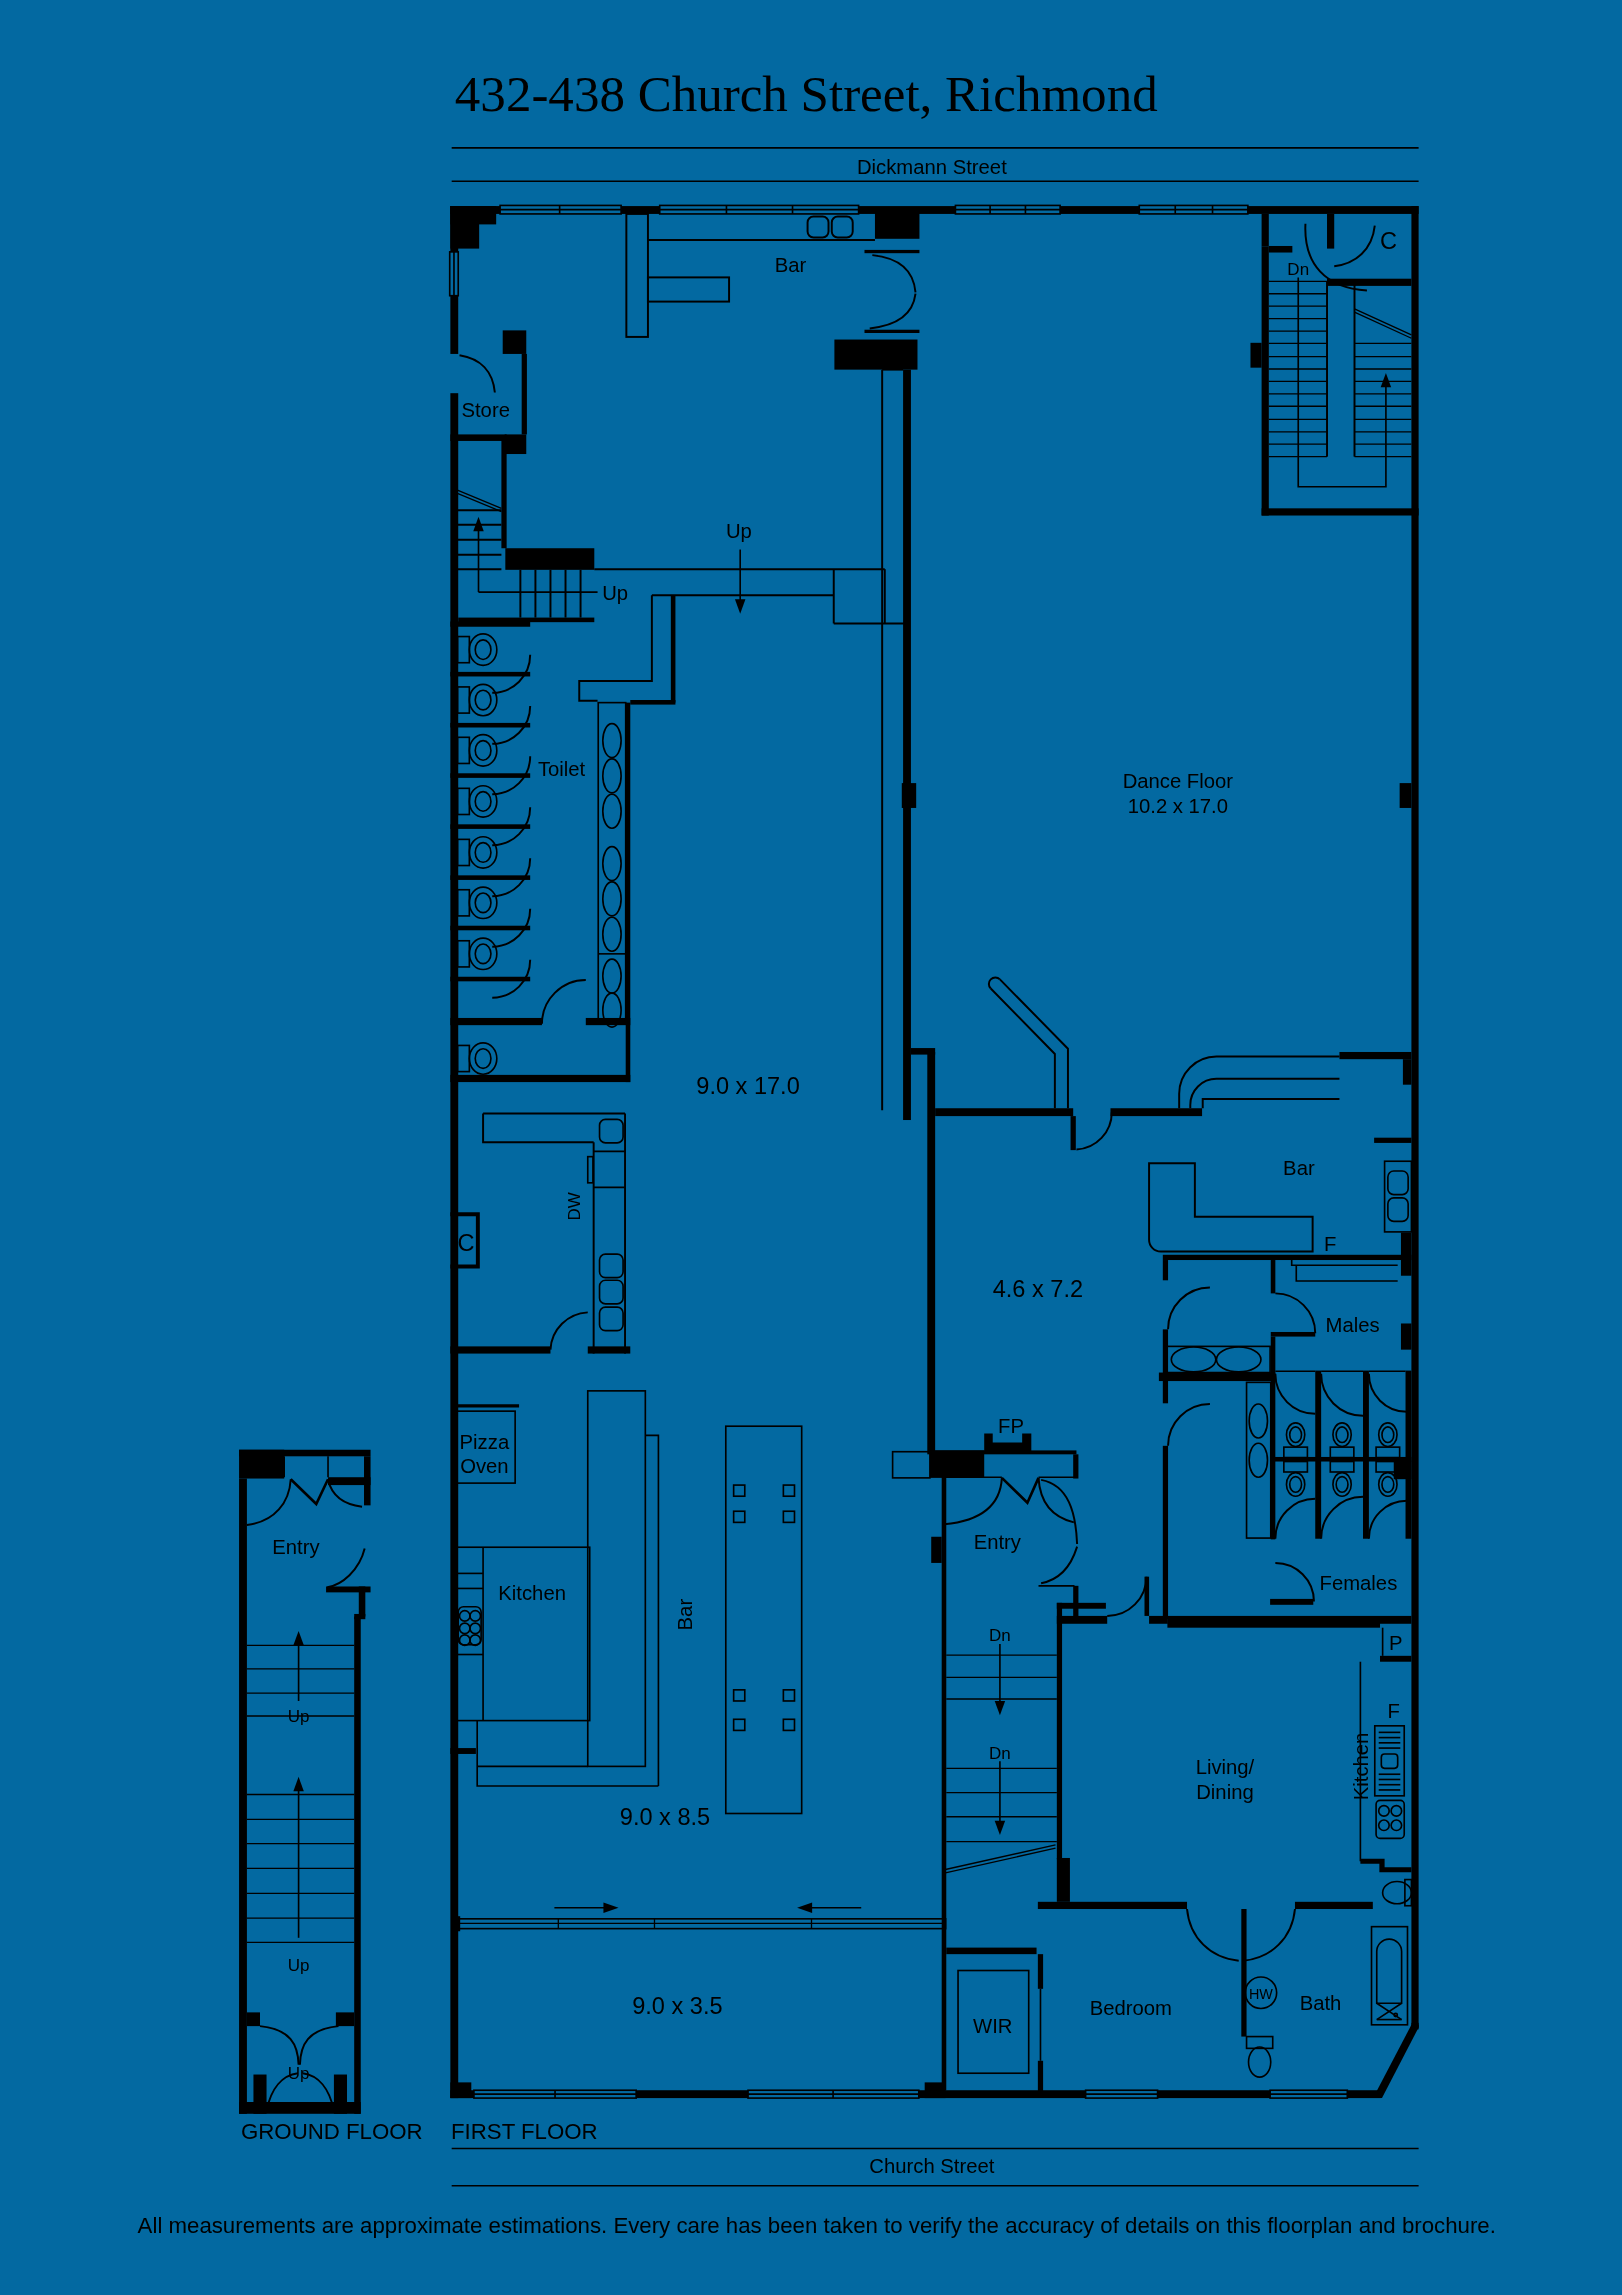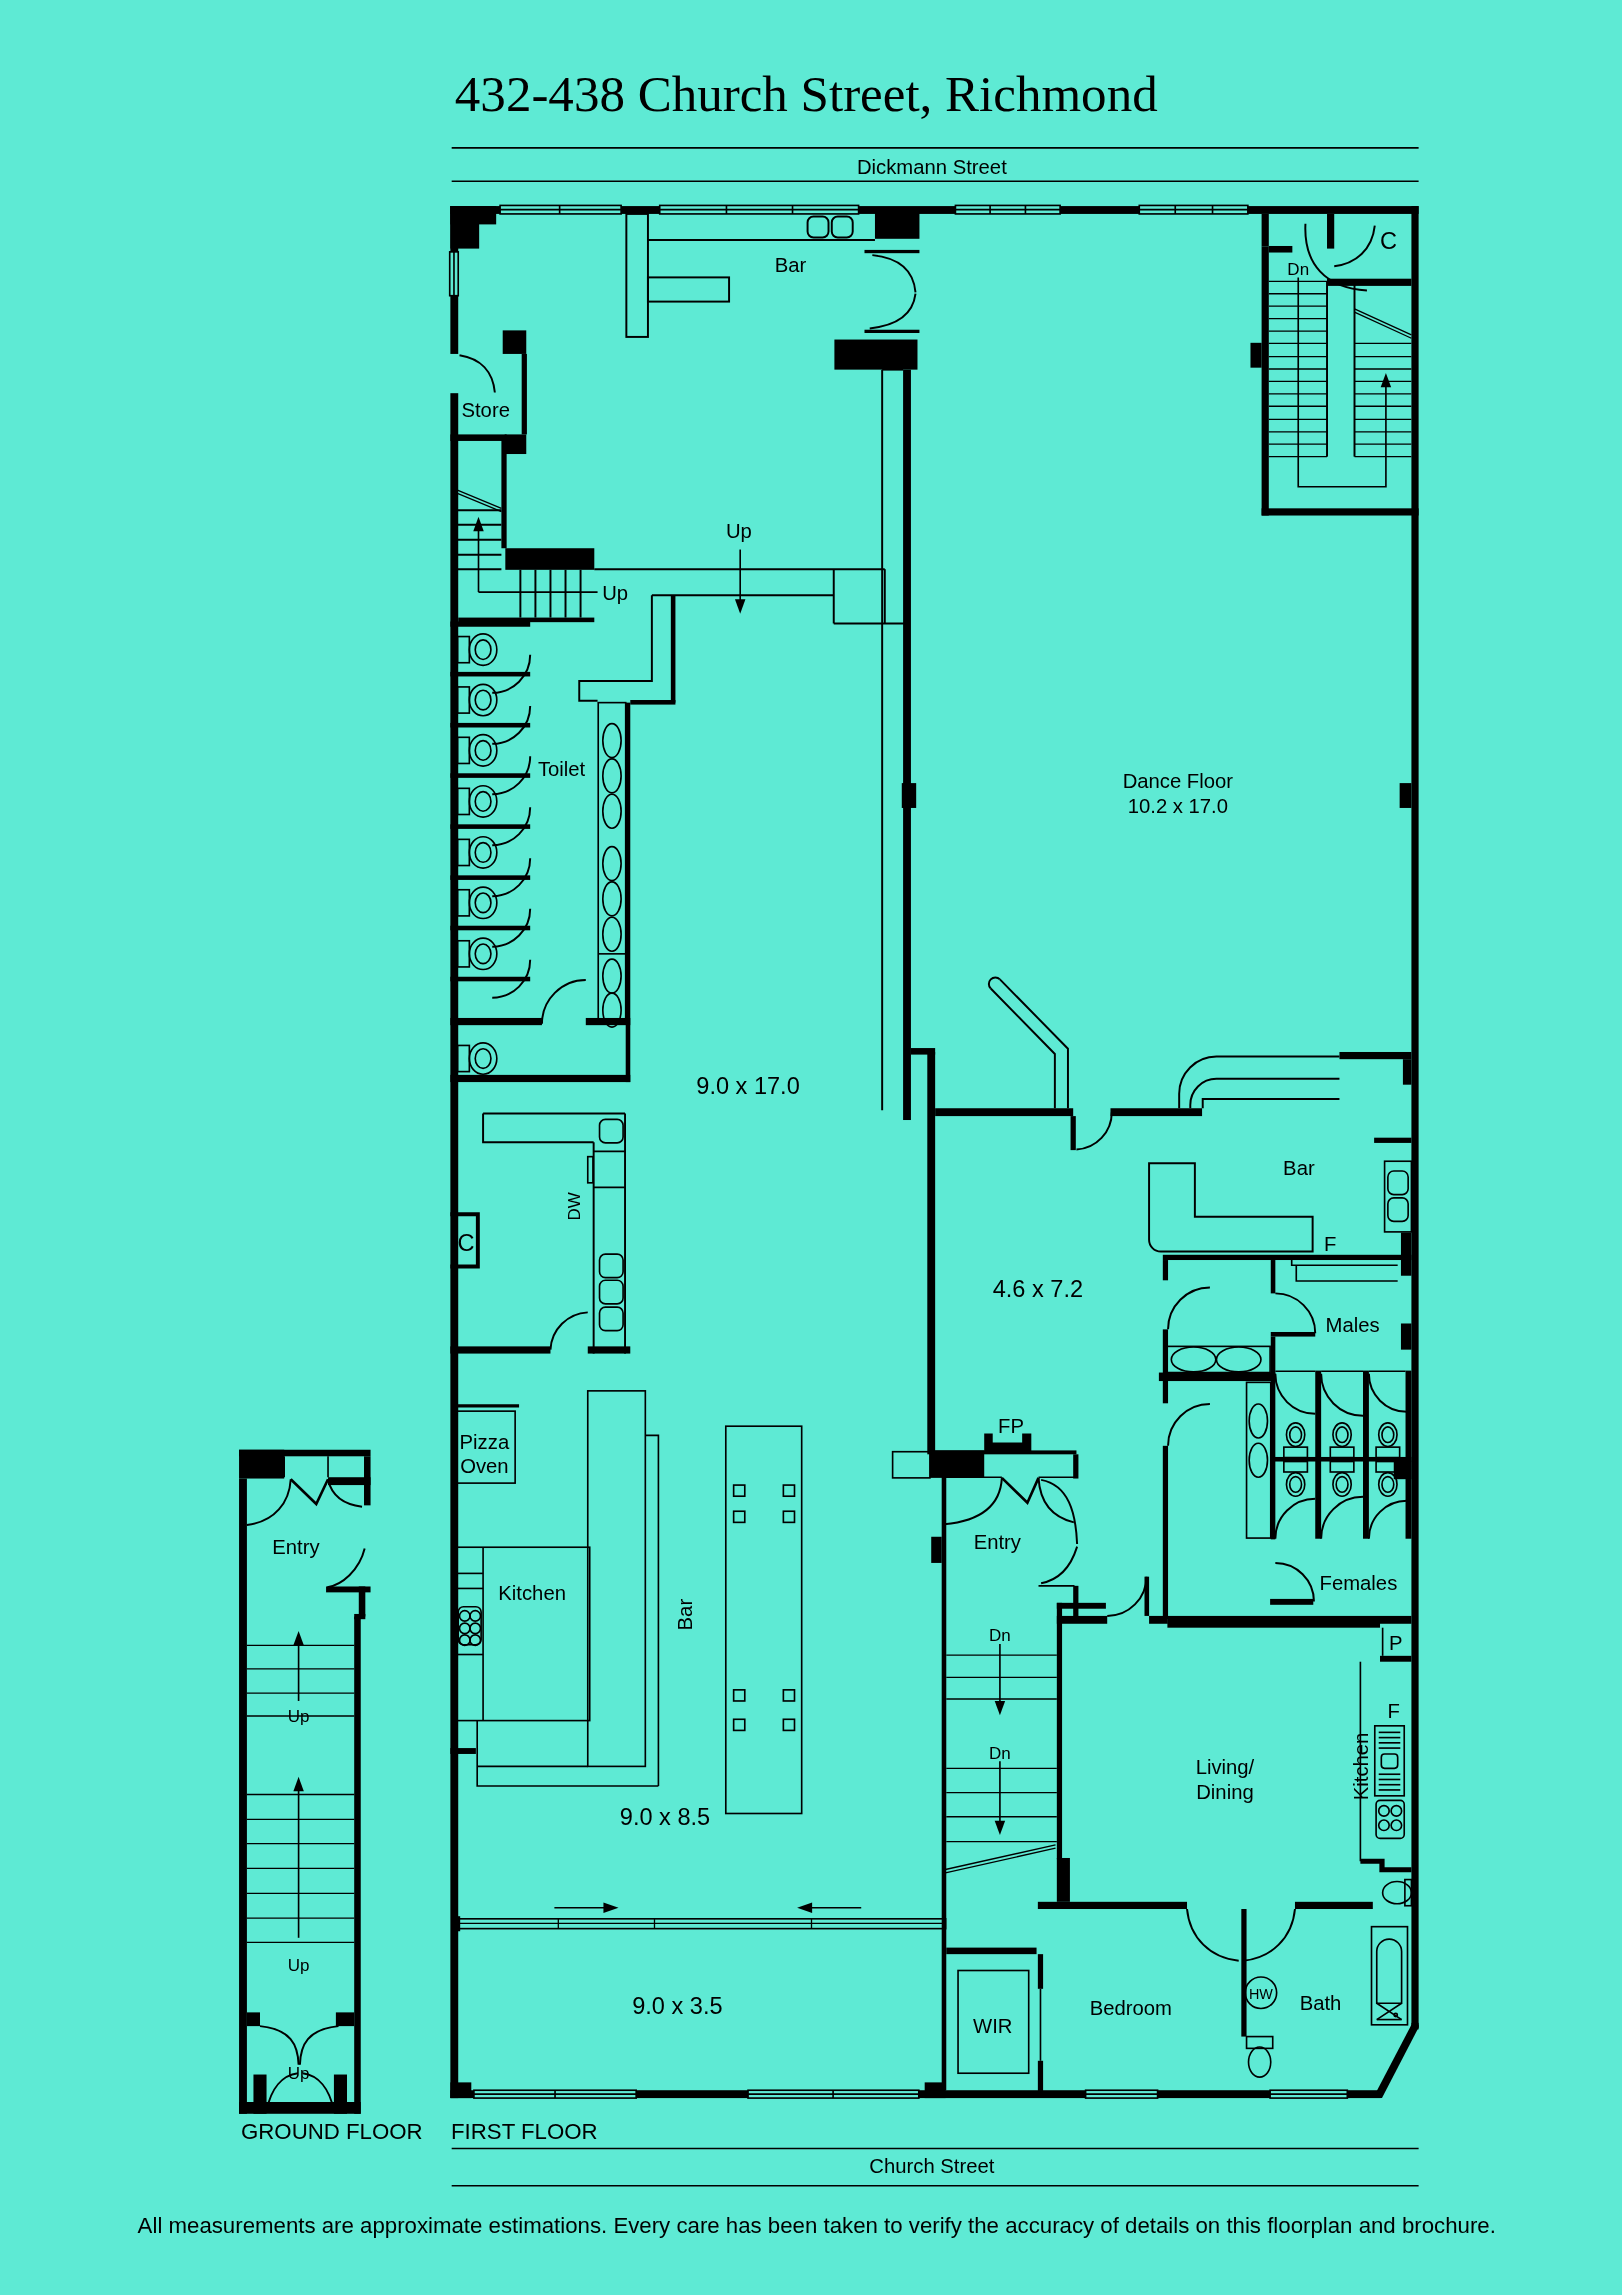--- a/index.html
+++ b/index.html
@@ -1,16 +1,16 @@
 <!DOCTYPE html>
 <html style="font-size:10.5px"><head>
 <meta charset="utf-8">
 <style>
   html,body{margin:0;padding:0;background:#ffffff;}
-  .page{width:1623px;height:2295px;position:relative;background:#5eead4;overflow:hidden;}
+  .page{width:1623px;height:2295px;position:relative;background:#0369a1;overflow:hidden;}
   svg{position:absolute;top:0;left:0;}
   text{font-family:"Liberation Sans",sans-serif;fill:#000;}
   .ttl{font-family:"Liberation Serif",serif;}
 </style>
 </head>
 <body>
 <div class="page">
 <svg width="1623" height="2295" viewBox="0 0 2480 3508" fill="none" stroke="none">
 
 <text class="ttl" x="1232" y="170" font-size="78" text-anchor="middle">432-438 Church Street, Richmond</text>

